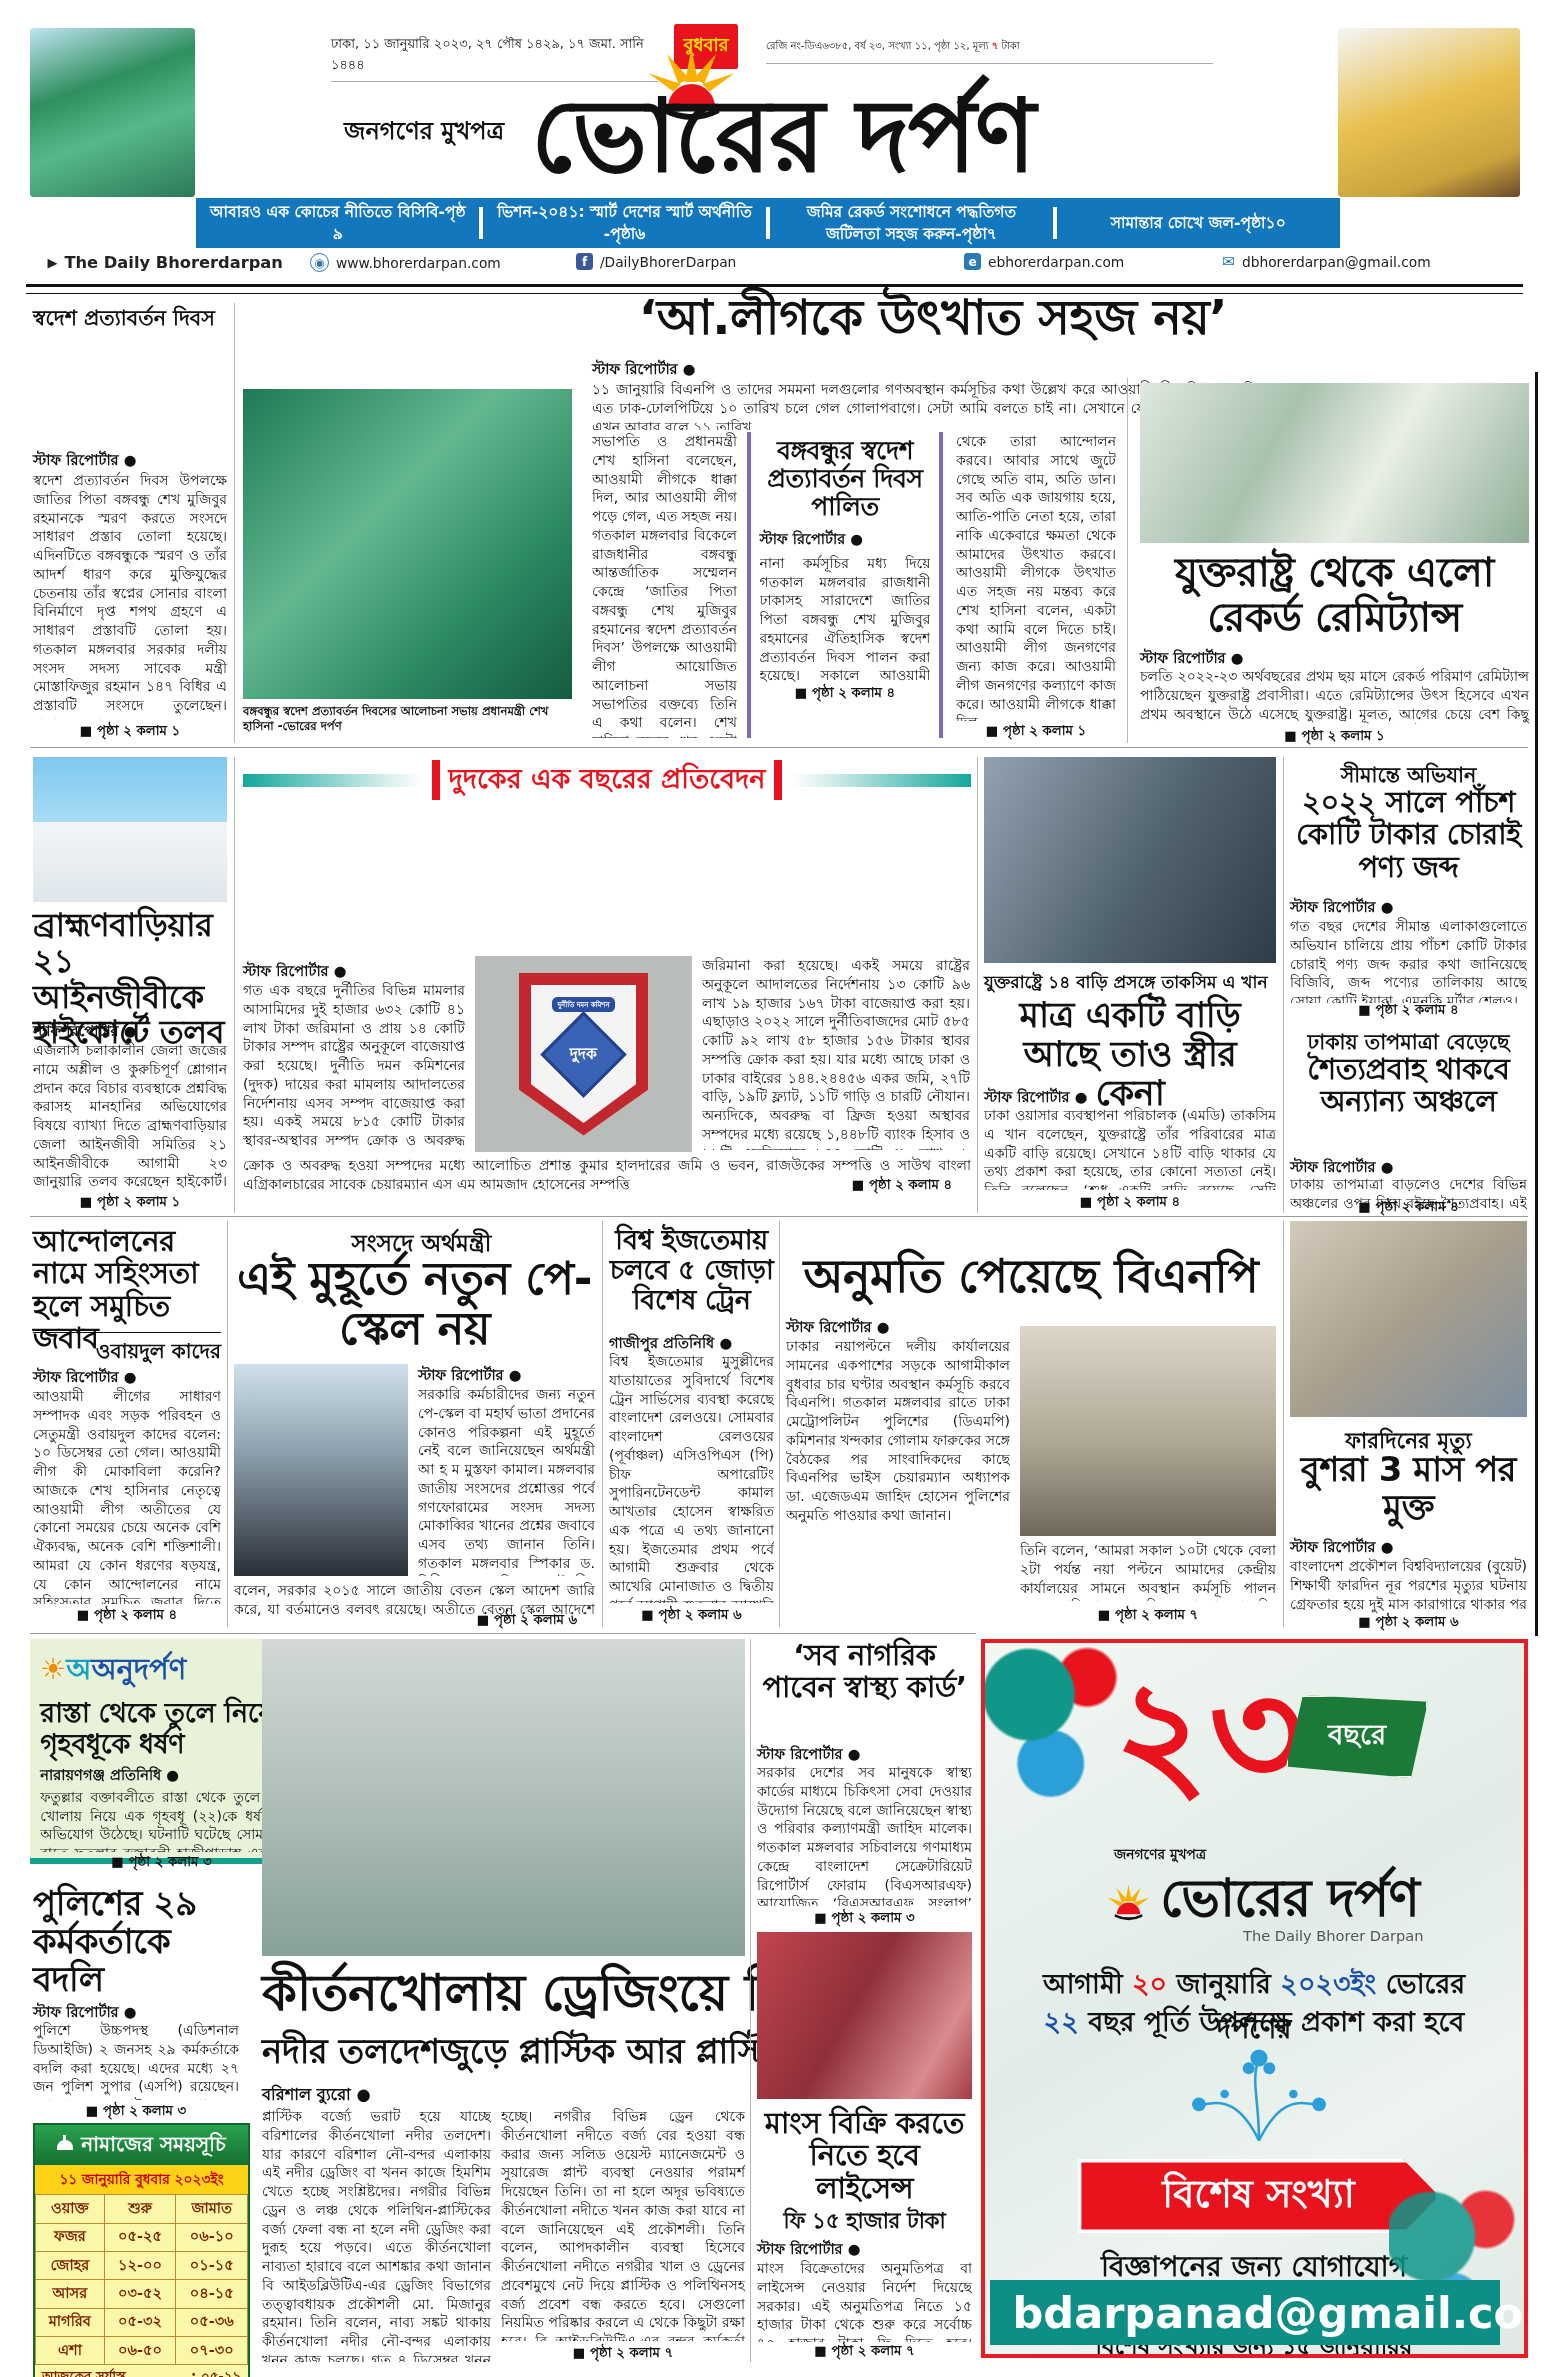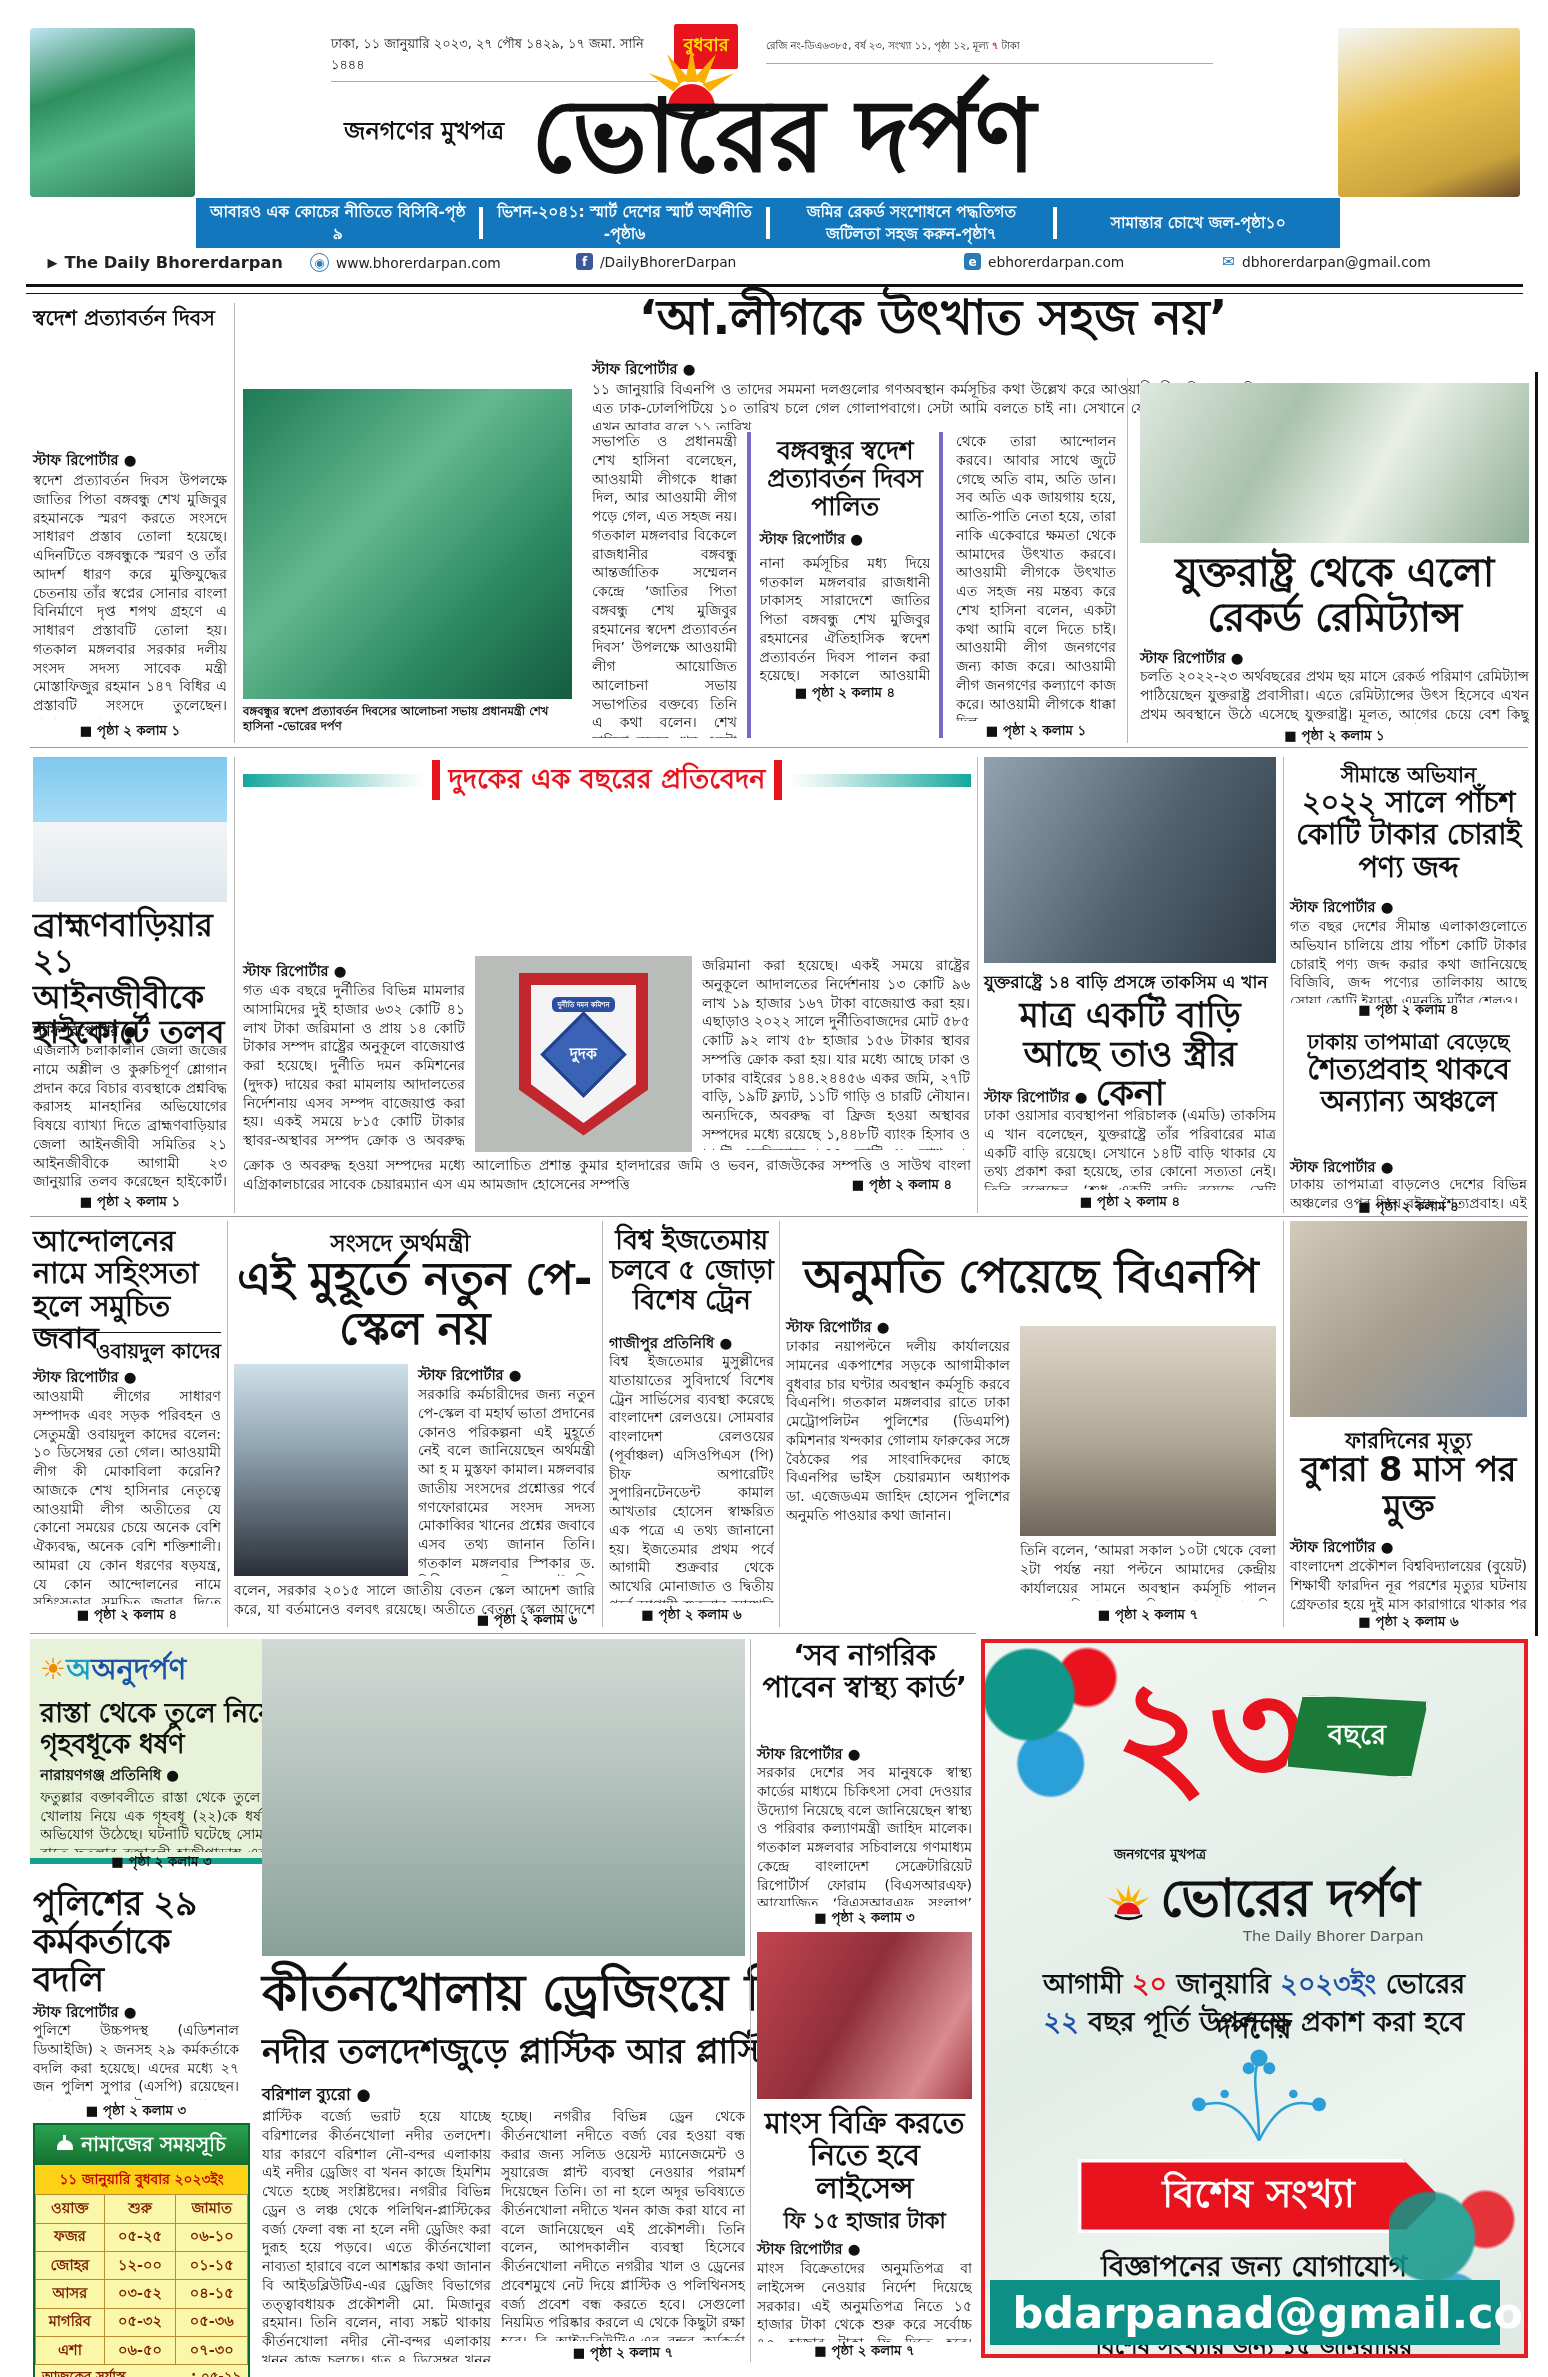--- a/index.html
+++ b/index.html
@@ -226,21 +226,21 @@
   <div class="hrule" style="left:30px;top:1216px;width:1498px;"></div>
 
   <div class="abs hl" style="left:33px;top:1225px;width:188px;font-size:29px;">আন্দোলনের নামে সহিংসতা হলে সমুচিত জবাব</div>
   <div class="abs" style="left:33px;top:1332px;width:188px;font-weight:700;font-size:20px;text-align:right;border-top:1.7px solid #111;padding-top:3.4px;">ওবায়দুল কাদের</div>
   <div class="abs byline" style="left:33px;top:1366px;width:188px;">স্টাফ রিপোর্টার ●</div>
   <div class="abs body" style="left:33px;top:1387px;width:188px;height:217px;">আওয়ামী লীগের সাধারণ সম্পাদক এবং সড়ক পরিবহন ও সেতুমন্ত্রী ওবায়দুল কাদের বলেন: ১০ ডিসেম্বর তো গেল। আওয়ামী লীগ কী মোকাবিলা করেনি? আজকে শেখ হাসিনার নেতৃত্বে আওয়ামী লীগ অতীতের যে কোনো সময়ের চেয়ে অনেক বেশি ঐক্যবদ্ধ, অনেক বেশি শক্তিশালী। আমরা যে কোন ধরণের ষড়যন্ত্র, যে কোন আন্দোলনের নামে সহিংসতার সমুচিত জবাব দিতে প্রস্তুত। জাতির পিতা বঙ্গবন্ধু শেখ মুজিবুর রহমানের স্বদেশ প্রত্যাবর্তন দিবস উপলক্ষে গতকাল মঙ্গলবার সকালে ধানমন্ডি ৩২ নম্বরে</div>
   <div class="abs jump" style="left:33px;top:1605px;width:188px;">■ পৃষ্ঠা ২ কলাম ৪</div>
 
   <div class="vr" style="left:227px;top:1221px;height:406px;"></div>
 
-  <div class="abs kicker center" style="left:220px;top:1225px;width:361px;font-size:23px;">সংসদে অর্থমন্ত্রী</div>
+  <div class="abs kicker center" style="left:241px;top:1225px;width:361px;font-size:23px;">সংসদে অর্থমন্ত্রী</div>
   <div class="abs hl center" style="left:234px;top:1254px;width:361px;font-size:45px;">এই মুহূর্তে নতুন পে-স্কেল নয়</div>
   <div class="abs ph ph-minister" style="left:234px;top:1364px;width:174px;height:212px;"></div>
   <div class="abs byline" style="left:418px;top:1364px;width:177px;">স্টাফ রিপোর্টার ●</div>
   <div class="abs body" style="left:418px;top:1385px;width:177px;height:191px;">সরকারি কর্মচারীদের জন্য নতুন পে-স্কেল বা মহার্ঘ ভাতা প্রদানের কোনও পরিকল্পনা এই মুহূর্তে নেই বলে জানিয়েছেন অর্থমন্ত্রী আ হ ম মুস্তফা কামাল। মঙ্গলবার জাতীয় সংসদের প্রশ্নোত্তর পর্বে গণফোরামের সংসদ সদস্য মোকাব্বির খানের প্রশ্নের জবাবে এসব তথ্য জানান তিনি। গতকাল মঙ্গলবার স্পিকার ড. শিরীন শারমিন চৌধুরীর সভাপতিত্বে প্রশ্নোত্তর পর্ব টেবিলে উত্থাপিত হয়। মোকাব্বির খানের প্রশ্নের জবাবে</div>
   <div class="abs body" style="left:234px;top:1581px;width:361px;height:38px;">বলেন, সরকার ২০১৫ সালে জাতীয় বেতন স্কেল আদেশ জারি করে, যা বর্তমানেও বলবৎ রয়েছে। অতীতে বেতন স্কেল আদেশে কর্মচারীদের প্রতিবছর নির্ধারিত পরিমাণে বেতন বৃদ্ধির সুবিধা ছিল। জাতীয় বেতন স্কেল ২০১৫-এমূল বেতনের</div>
   <div class="abs jump" style="left:458px;top:1610px;width:138px;">■ পৃষ্ঠা ২ কলাম ৬</div>
 
   <div class="vr" style="left:602px;top:1221px;height:406px;"></div>
 
   <div class="abs hl center" style="left:609px;top:1225px;width:165px;font-size:27px;">বিশ্ব ইজতেমায় চলবে ৫ জোড়া বিশেষ ট্রেন</div>
@@ -254,21 +254,21 @@
   <div class="abs byline" style="left:786px;top:1316px;width:224px;">স্টাফ রিপোর্টার ●</div>
   <div class="abs body" style="left:786px;top:1337px;width:224px;height:282px;">ঢাকার নয়াপল্টনে দলীয় কার্যালয়ের সামনের একপাশের সড়কে আগামীকাল বুধবার চার ঘণ্টার অবস্থান কর্মসূচি করবে বিএনপি। গতকাল মঙ্গলবার রাতে ঢাকা মেট্রোপলিটন পুলিশের (ডিএমপি) কমিশনার খন্দকার গোলাম ফারুকের সঙ্গে বৈঠকের পর সাংবাদিকদের কাছে বিএনপির ভাইস চেয়ারম্যান অধ্যাপক ডা. এজেডএম জাহিদ হোসেন পুলিশের অনুমতি পাওয়ার কথা জানান।</div>
   <div class="abs ph ph-bnp" style="left:1020px;top:1326px;width:256px;height:210px;"></div>
   <div class="abs body" style="left:1020px;top:1541px;width:256px;height:60px;">তিনি বলেন, ‘আমরা সকাল ১০টা থেকে বেলা ২টা পর্যন্ত নয়া পল্টনে আমাদের কেন্দ্রীয় কার্যালয়ের সামনে অবস্থান কর্মসূচি পালন করব। পুলিশের অনুমতিও আমরা পেয়েছি। আমরা যথাসময়ে</div>
   <div class="abs jump" style="left:1020px;top:1605px;width:256px;">■ পৃষ্ঠা ২ কলাম ৭</div>
 
   <div class="vr" style="left:1283px;top:1221px;height:406px;"></div>
 
   <div class="abs ph ph-bushra" style="left:1290px;top:1221px;width:237px;height:196px;"></div>
   <div class="abs kicker center" style="left:1290px;top:1424px;width:237px;font-size:21.5px;">ফারদিনের মৃত্যু</div>
-  <div class="abs hl center" style="left:1290px;top:1450px;width:237px;font-size:34px;">বুশরা 8 মাস পর মুক্ত</div>
+  <div class="abs hl center" style="left:1290px;top:1450px;width:237px;font-size:34px;">বুশরা 3 মাস পর মুক্ত</div>
   <div class="abs byline" style="left:1290px;top:1536px;width:237px;">স্টাফ রিপোর্টার ●</div>
   <div class="abs body" style="left:1290px;top:1557px;width:237px;height:57px;">বাংলাদেশ প্রকৌশল বিশ্ববিদ্যালয়ের (বুয়েট) শিক্ষার্থী ফারদিন নূর পরশের মৃত্যুর ঘটনায় গ্রেফতার হয়ে দুই মাস কারাগারে থাকার পর আমাতুল্লাহ বুশরা মুক্তি পেয়েছেন। গতকাল</div>
   <div class="abs jump" style="left:1290px;top:1612px;width:237px;">■ পৃষ্ঠা ২ কলাম ৬</div>
 
   <div class="hrule" style="left:30px;top:1633px;width:946px;"></div>
 
   <div class="abs greenbox" style="left:30px;top:1639px;width:263px;height:225px;box-sizing:border-box;padding:6.9px 10.3px;">
     <div style="font-size:29px;font-weight:900;">
       <span style="color:#f08c00;">☀</span><span style="color:#18a0c4;">অ</span><span style="color:#1b52a8;">অনুদর্পণ</span>
     </div>

